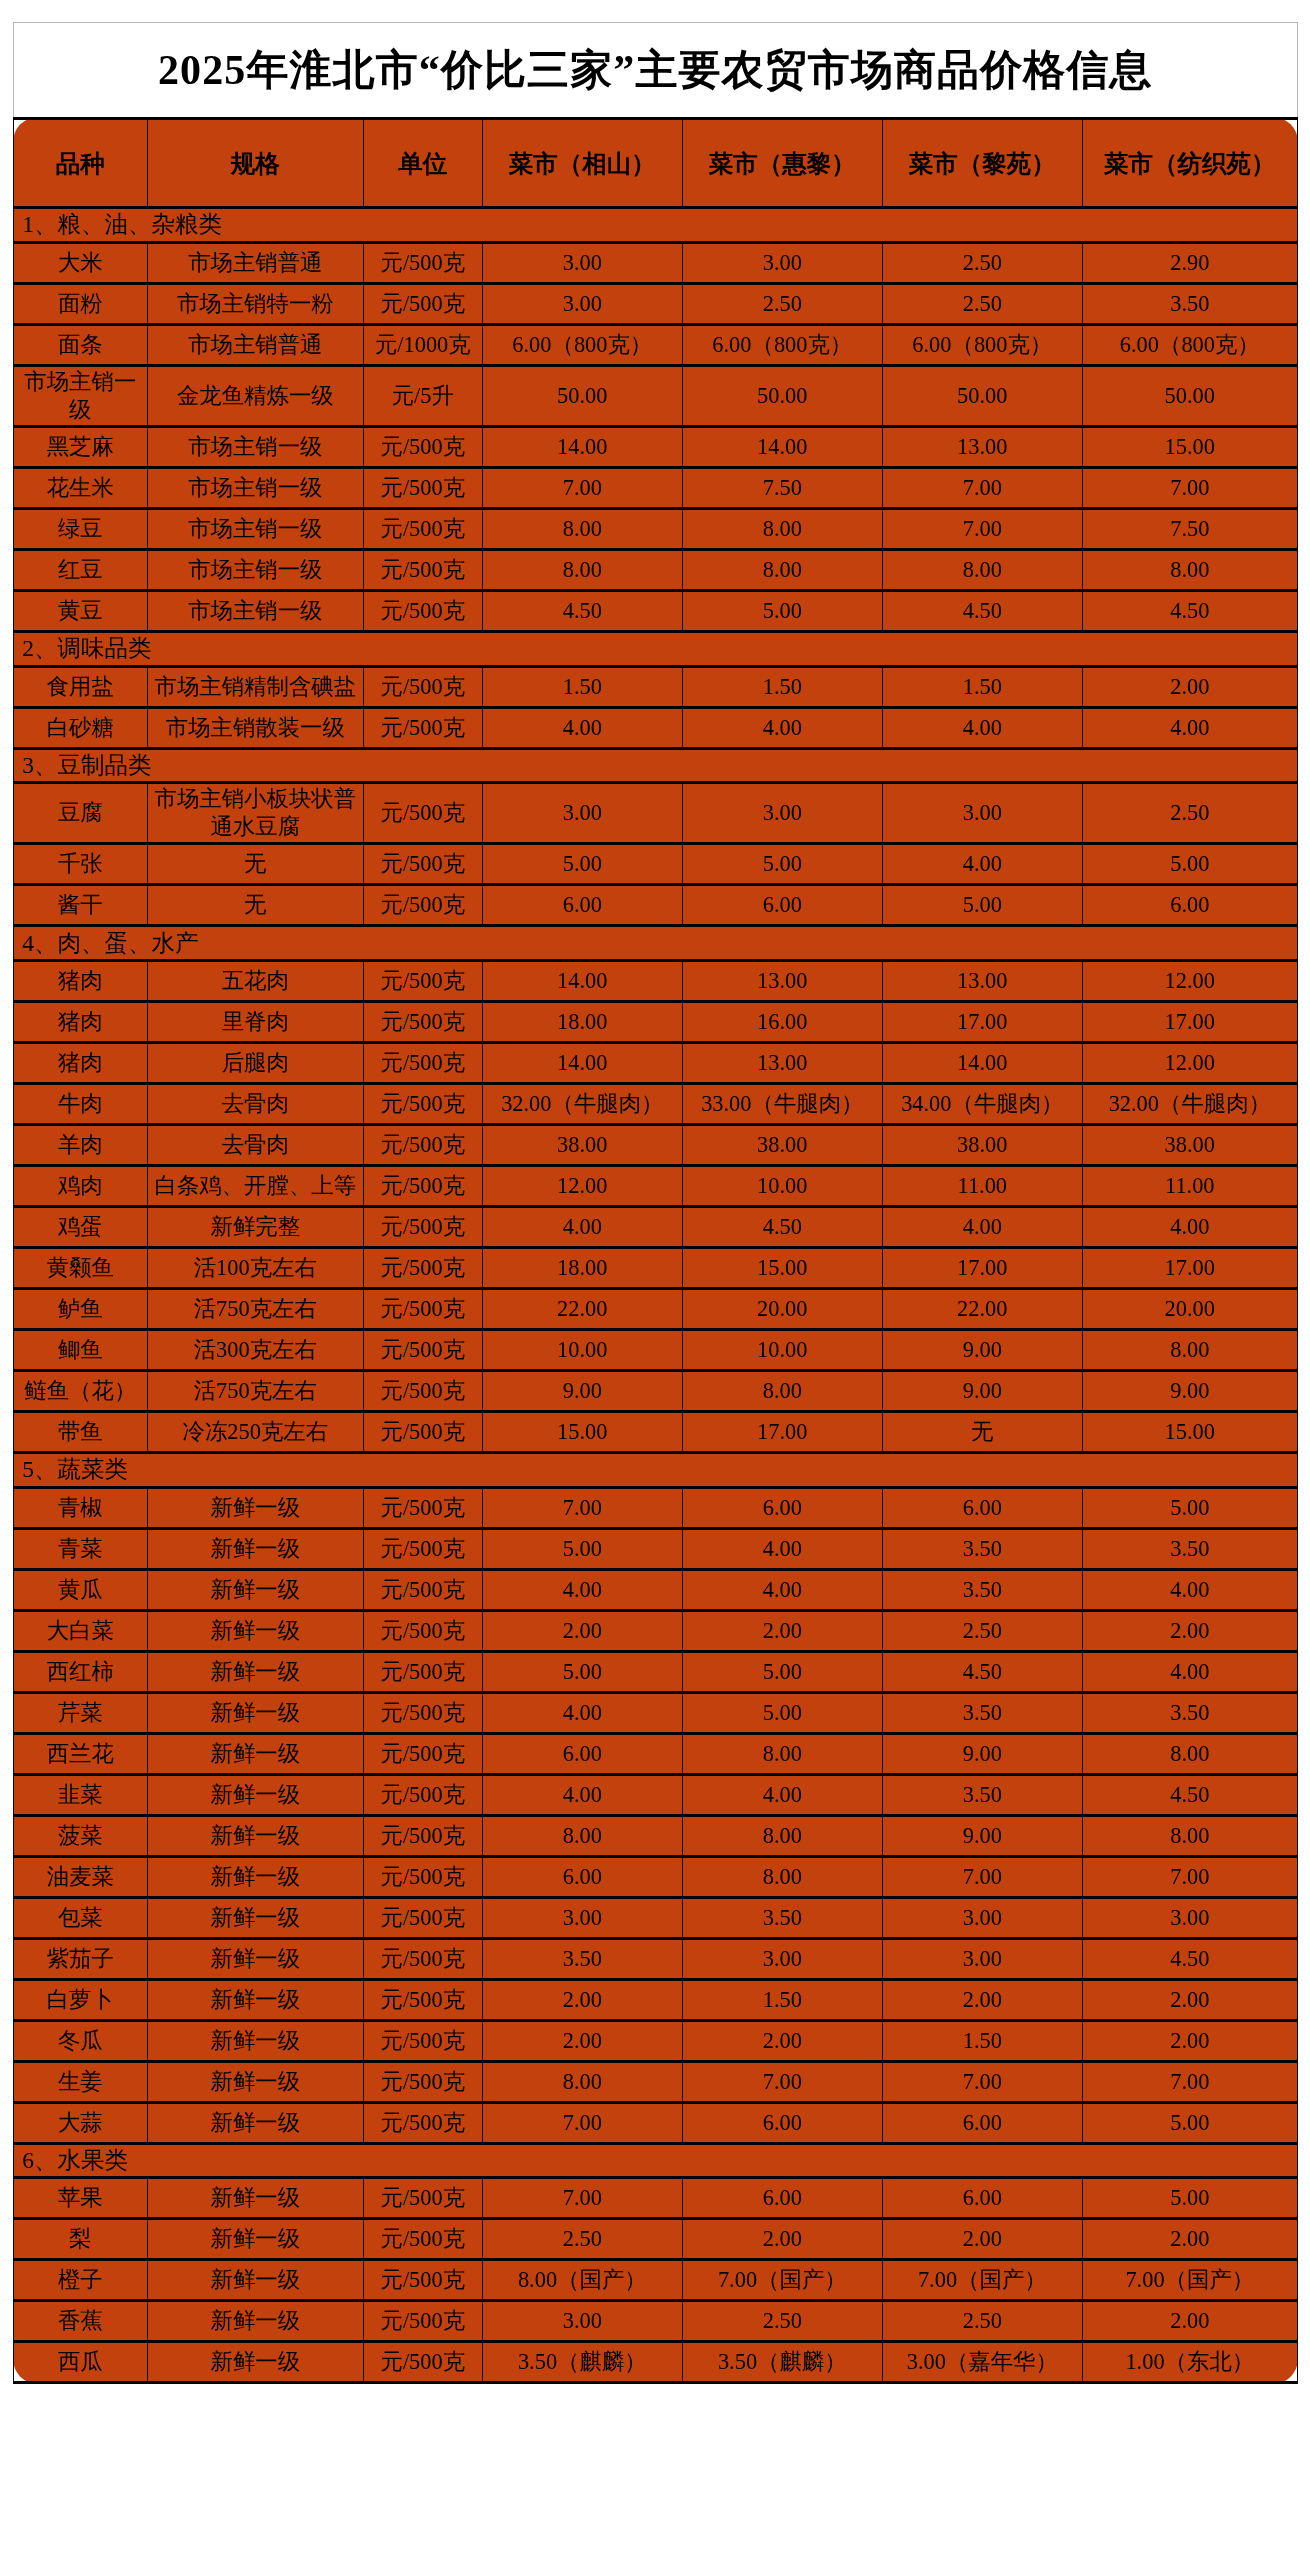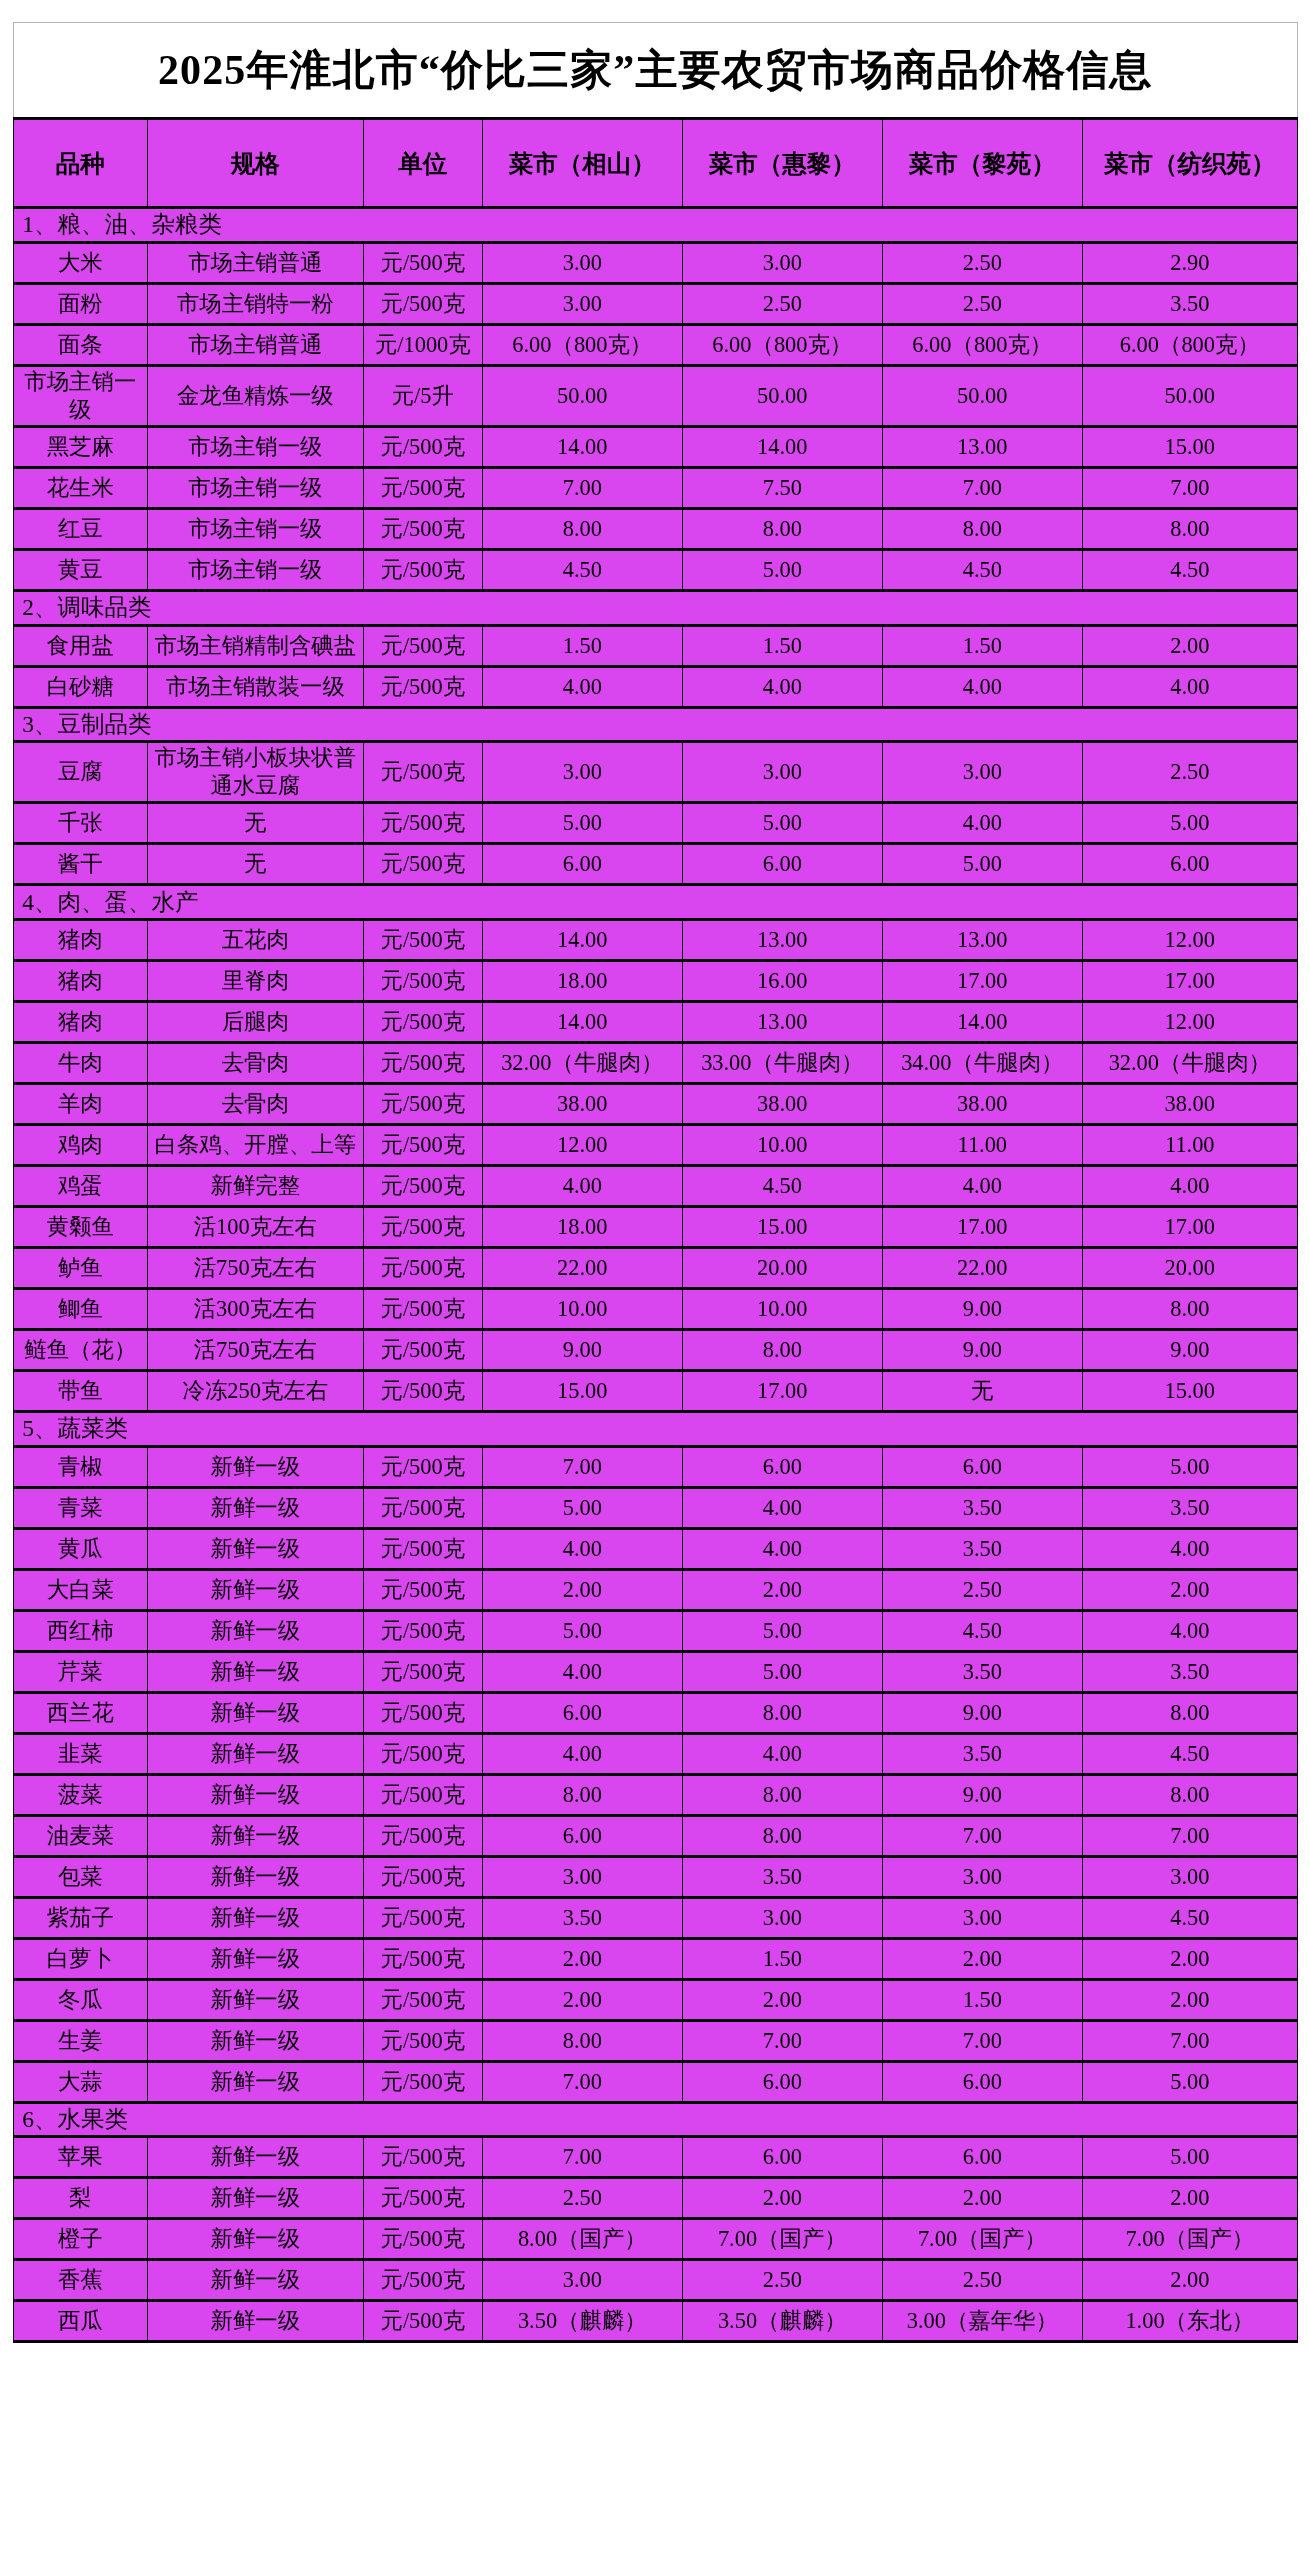--- a/index.html
+++ b/index.html
@@ -26,21 +26,22 @@
     letter-spacing: 1.1px;
     border: 1.1px solid #b5b5b5;
     border-bottom: none;
     background: #ffffff;
     white-space: nowrap;
   }
   table.price-table {
     width: 1285px;
     table-layout: fixed;
     border-collapse: collapse;
-    background: #d946ef;
+    background: #c2410c;
+    border-radius: 25px;
   }
   .price-table th,
   .price-table td {
     border: 1.6px solid #000000;
     border-top-width: 3.2px;
     border-bottom-width: 3.2px;
     box-sizing: border-box;
     text-align: center;
     vertical-align: middle;
     padding: 1.1px 3.2px;
@@ -152,20 +153,29 @@
         <tr>
           <td>花生米</td>
           <td>市场主销一级</td>
           <td>元/500克</td>
           <td>7.00</td>
           <td>7.50</td>
           <td>7.00</td>
           <td>7.00</td>
         </tr>
         <tr>
+          <td>绿豆</td>
+          <td>市场主销一级</td>
+          <td>元/500克</td>
+          <td>8.00</td>
+          <td>8.00</td>
+          <td>7.00</td>
+          <td>7.50</td>
+        </tr>
+        <tr>
           <td>红豆</td>
           <td>市场主销一级</td>
           <td>元/500克</td>
           <td>8.00</td>
           <td>8.00</td>
           <td>8.00</td>
           <td>8.00</td>
         </tr>
         <tr>
           <td>黄豆</td>

